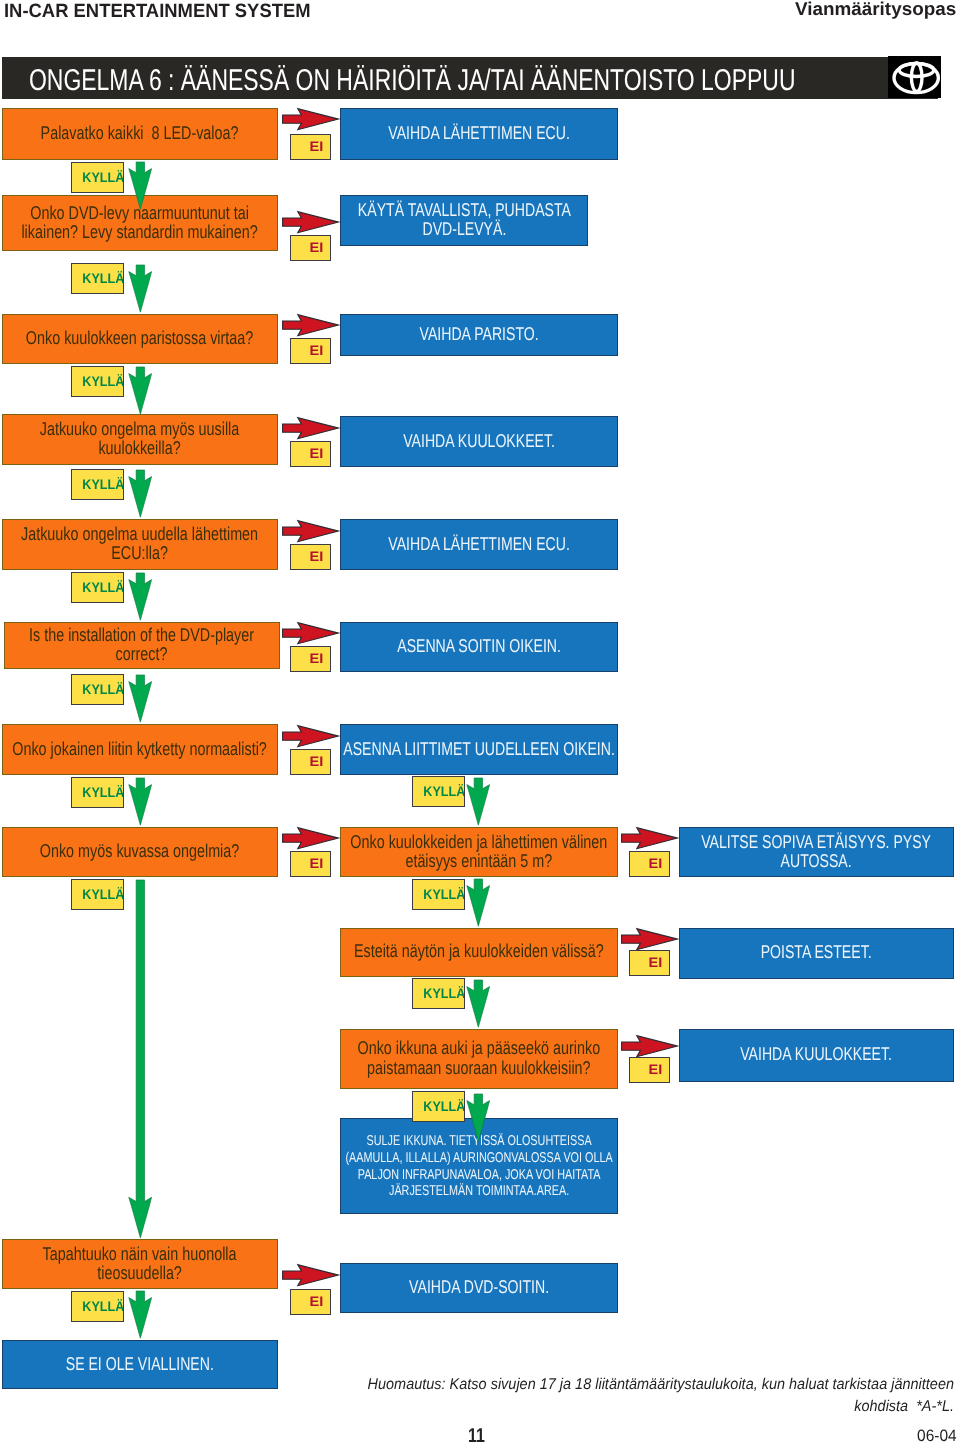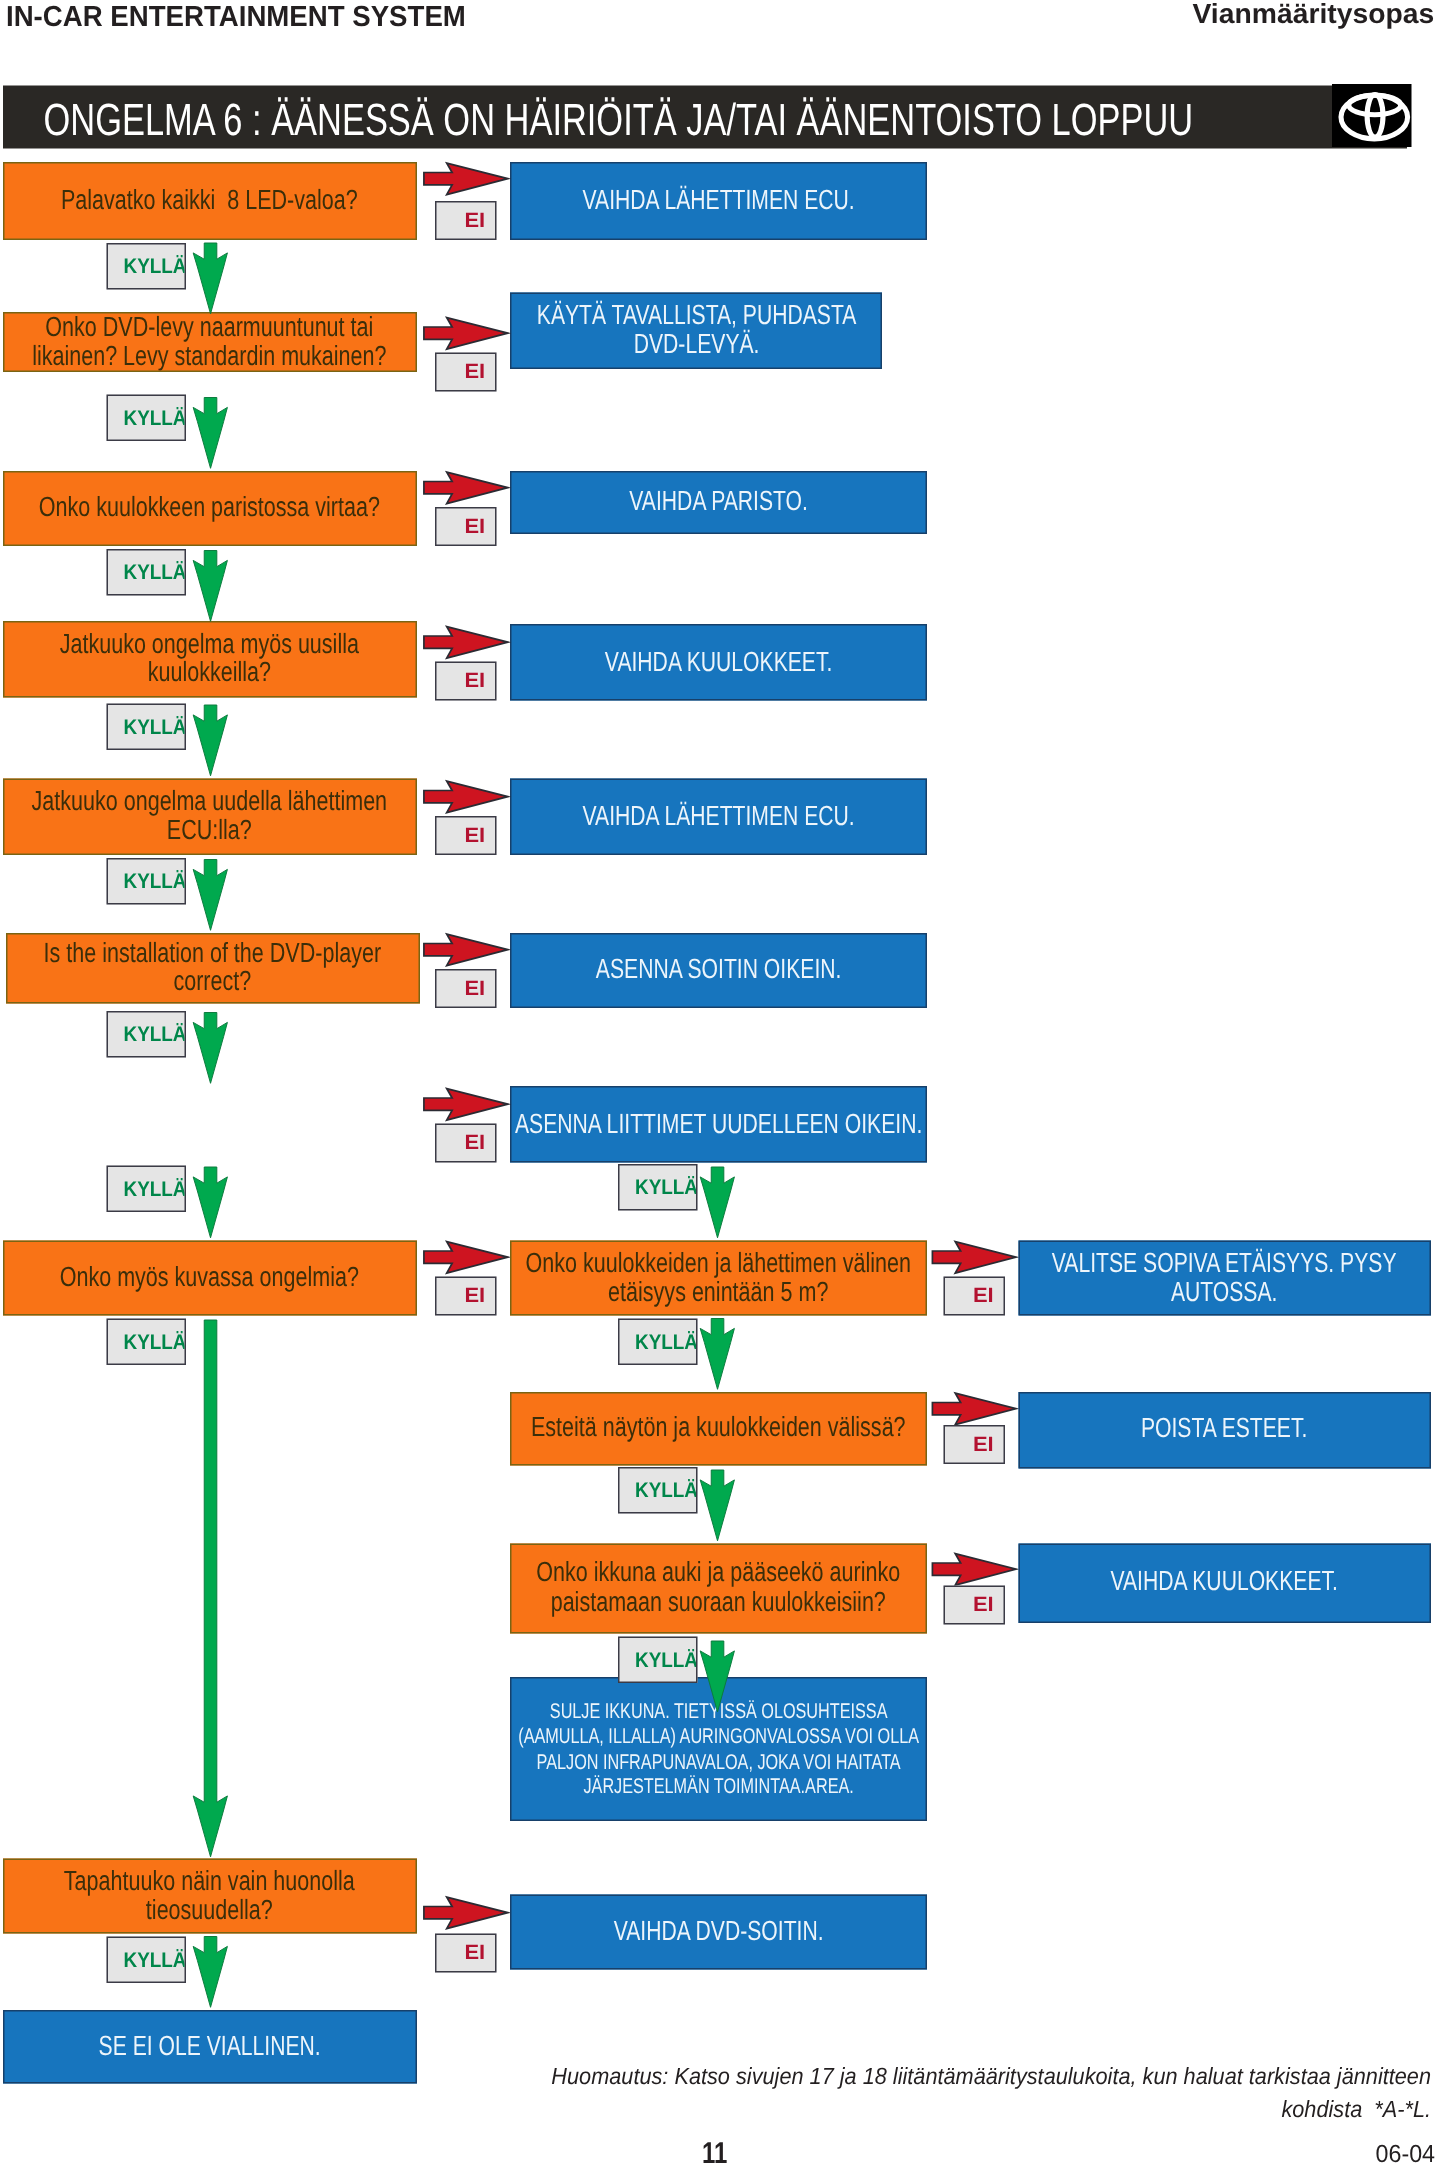--- a/index.html
+++ b/index.html
@@ -27,21 +27,21 @@
   .node .wrap{flex:0 0 auto;text-align:center;position:relative;top:-1.3px;}
   .q .wrap{width:128.87%;}
   .a .wrap{width:131.23%;}
   .q{background:#f97316;border:1.5px solid #7a6413;color:#3b2e0a;font-size:18.5px;line-height:19.2px;}
   .a{background:#1775be;border:1.5px solid #17406a;color:#edf5fb;font-size:18.5px;line-height:19.2px;}
   .a.small{font-size:14.2px;line-height:16.65px;}
   .a.small .wrap{top:0.6px;}
 
   *{-webkit-font-smoothing:antialiased;}
   #page{transform:translateZ(0);}
-  .tag{position:absolute;box-sizing:border-box;background:#e5e5e5;border:1.6px solid #3b3b46;display:flex;align-items:center;justify-content:center;font-weight:bold;overflow:hidden;padding-left:12px;}
+  .tag{position:absolute;box-sizing:border-box;background:#fde047;border:1.6px solid #3b3b46;display:flex;align-items:center;justify-content:center;font-weight:bold;overflow:hidden;padding-left:12px;}
   .tag .nar{transform:scaleX(0.9);white-space:nowrap;}
   .tag.ei .nar{transform:scaleX(1.06);}
   .tag.ei{color:#b31230;font-size:13.8px;padding-bottom:1px;}
   .tag.kylla{color:#00864a;font-size:14px;padding-bottom:1px;}
 
   svg.arrow{position:absolute;overflow:visible;pointer-events:none;}
 
   .footnote{position:absolute;font-style:italic;font-size:15.6px;line-height:22px;color:#231f20;text-align:right;}
   .footnote .nar{transform:scaleX(0.928);transform-origin:right center;width:643px;margin-left:-45px;}
   .pagenum{position:absolute;font-size:20px;font-weight:bold;color:#231f20;line-height:20px;}
@@ -71,21 +71,21 @@
           <ellipse cx="28.5" cy="14" rx="17.3" ry="6.5"></ellipse>
           <ellipse cx="28.7" cy="21.2" rx="5.3" ry="14.2"></ellipse>
         </g>
       </svg>
     </div>
 <div class="node q" style="left:2px;top:107.8px;width:276px;height:52px">
       <div class="wrap">
         <span class="nar">Palavatko kaikki  8 LED-valoa?</span>
       </div>
     </div>
-<div class="node q" style="left:2px;top:208px;width:276px;height:40px">
+<div class="node q" style="left:2px;top:195px;width:276px;height:56px">
       <div class="wrap">
         <span class="nar">Onko DVD-levy naarmuuntunut tai likainen? Levy standardin mukainen?</span>
       </div>
     </div>
 <div class="node q" style="left:2px;top:313.8px;width:276px;height:50.5px">
       <div class="wrap">
         <span class="nar">Onko kuulokkeen paristossa virtaa?</span>
       </div>
     </div>
 <div class="node q" style="left:2px;top:414px;width:276px;height:50.5px">
@@ -94,20 +94,25 @@
       </div>
     </div>
 <div class="node q" style="left:2px;top:519.3px;width:276px;height:50.5px">
       <div class="wrap">
         <span class="nar">Jatkuuko ongelma uudella lähettimen ECU:lla?</span>
       </div>
     </div>
 <div class="node q" style="left:4px;top:621.8px;width:276px;height:47px">
       <div class="wrap">
         <span class="nar">Is the installation of the DVD-player correct?</span>
+      </div>
+    </div>
+<div class="node q" style="left:2px;top:724.3px;width:276px;height:50.5px">
+      <div class="wrap">
+        <span class="nar">Onko jokainen liitin kytketty normaalisti?</span>
       </div>
     </div>
 <div class="node q" style="left:2px;top:826.8px;width:276px;height:50.5px">
       <div class="wrap">
         <span class="nar">Onko myös kuvassa ongelmia?</span>
       </div>
     </div>
 <div class="node a" style="left:340px;top:107.8px;width:278px;height:52px">
       <div class="wrap">
         <span class="nar">VAIHDA LÄHETTIMEN ECU.</span>

